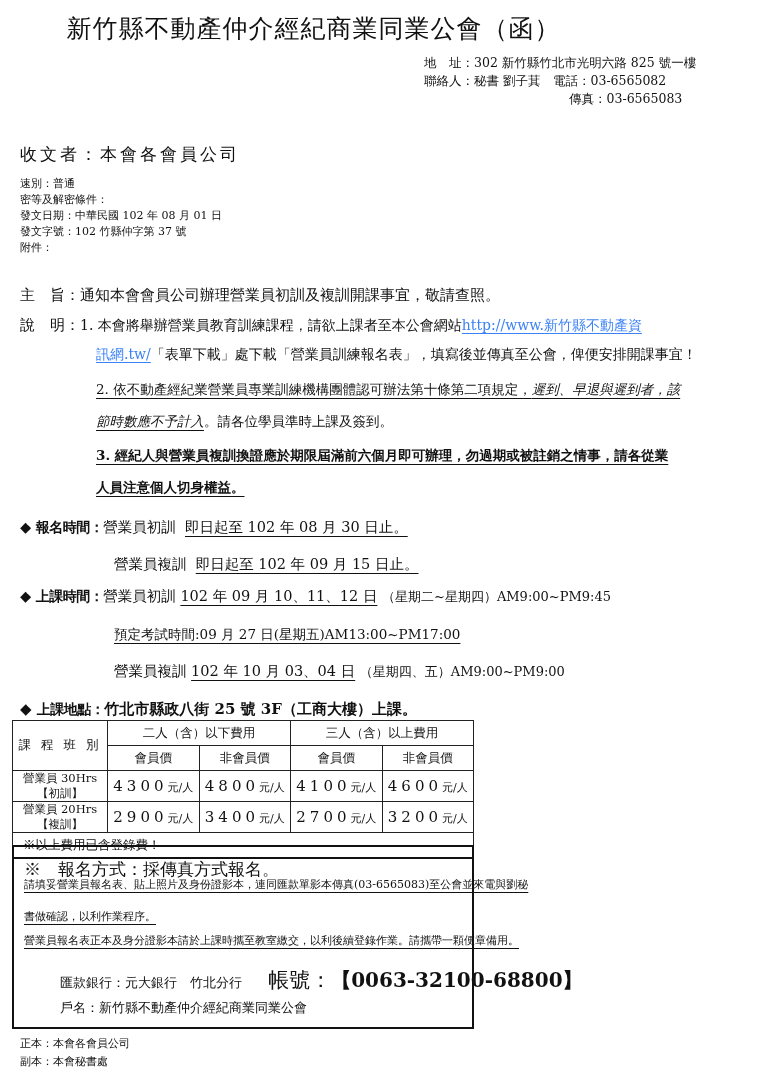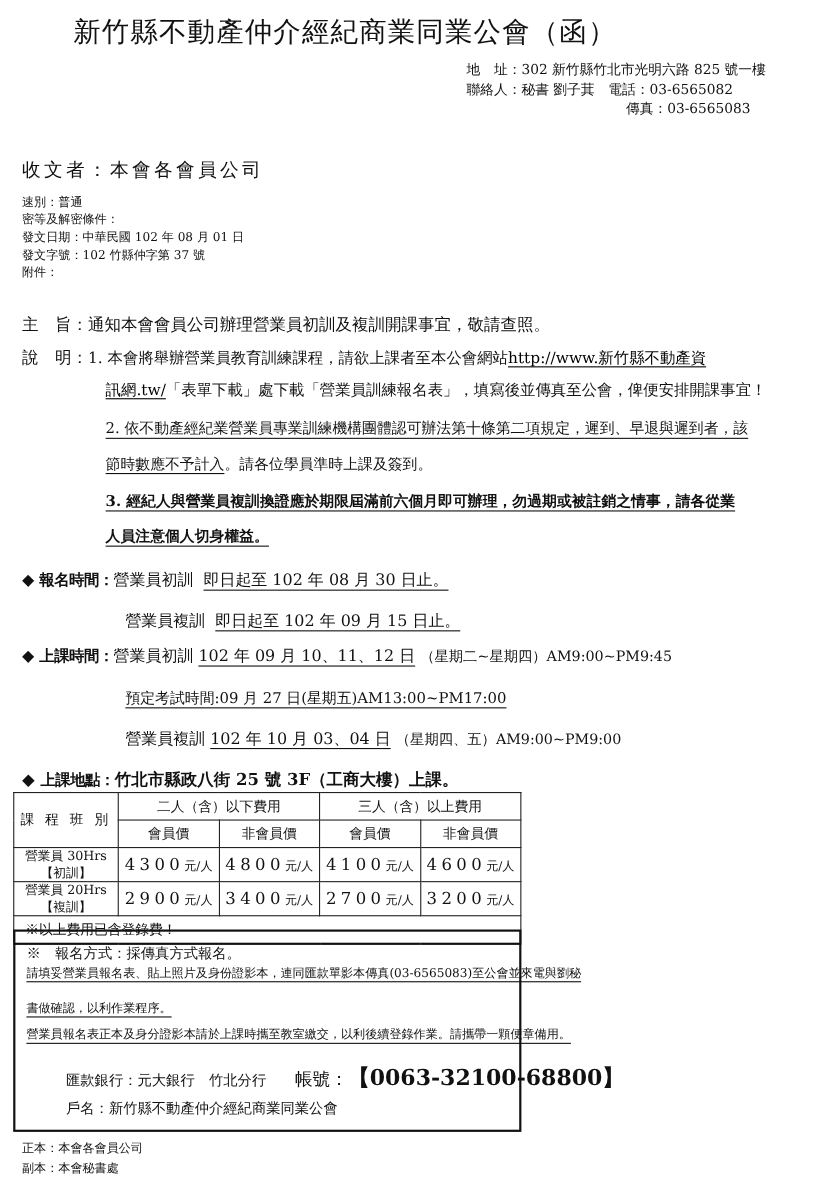--- a/index.html
+++ b/index.html
@@ -7,36 +7,36 @@
       width: 760px; height: 1080px; position: relative; overflow: hidden;
       font-family: "DejaVu Serif", "Liberation Serif", serif; color: #111;
     }
     .abs { position: absolute; white-space: nowrap; }
     .title { left: 0; width: 627px; top: 12px; text-align: center; font-size: 25px; letter-spacing: 1px; }
     .hdr { left: 424px; font-size: 12.5px; line-height: 18px; }
     .recipient { left: 20px; top: 143px; font-size: 17px; letter-spacing: 3px; }
     .meta { left: 20px; font-size: 11px; line-height: 16px; }
     .para { font-size: 14.5px; }
     .u { text-decoration: underline; text-underline-offset: 4px; }
-    .link { color: #000000; text-decoration: underline; text-underline-offset: 3px; }
-    .ital { }
+    .link { color: #3b82f6; text-decoration: underline; text-underline-offset: 3px; }
+    .ital { font-style: italic; }
     .bold { font-weight: bold; }
     .bullet-lbl { font-weight: bold; font-family: "DejaVu Sans", sans-serif; font-size: 14px; letter-spacing: -0.5px; }
     table.fees {
       position: absolute; left: 16px; top: 720px; width: 458px;
       border-collapse: collapse; font-size: 12.5px;
     }
     table.fees td { border: 1px solid #222; text-align: center; height: 24px; padding: 0; }
     .fees .price { font-size: 15px; letter-spacing: 4px; }
     .fees .price small { font-size: 11px; letter-spacing: 0; }
     .box {
       position: absolute; left: 16px; top: 845px; width: 456px; height: 180px;
       border: 2px solid #111; border-top: 2px solid #111;
     }
-    .boxtxt { font-size: 13px; }
+    .boxtxt { font-size: 17px; }
     .footer { left: 20px; font-size: 11px; line-height: 16px; }
   </style>
 </head>
 <body>
 
 <div class="abs title">新竹縣不動產仲介經紀商業同業公會（函）</div>
 <div class="abs hdr" style="top:54px;">地　址：302 新竹縣竹北市光明六路 825 號一樓</div>
 <div class="abs hdr" style="top:72px;">聯絡人：秘書 劉子萁　電話：03-6565082</div>
 <div class="abs hdr" style="top:90px; left:569px;">傳真：03-6565083</div>
 
@@ -121,18 +121,18 @@
 </tbody>
   </table>
 
 <div class="box" style="left:12px; width:458px;"></div>
 <div class="abs boxtxt" style="left:24px; top:858px;">※　報名方式：採傳真方式報名。</div>
 <div class="abs boxtxt u" style="left:24px; top:877px; font-size:11px;">請填妥營業員報名表、貼上照片及身份證影本，連同匯款單影本傳真(03-6565083)至公會並來電與劉秘</div>
 <div class="abs boxtxt u" style="left:24px; top:909px; font-size:11px;">書做確認，以利作業程序。</div>
 <div class="abs boxtxt u" style="left:24px; top:933px; font-size:11px;">營業員報名表正本及身分證影本請於上課時攜至教室繳交，以利後續登錄作業。請攜帶一顆便章備用。</div>
 <div class="abs" style="left:60px; top:966px; font-size:13px;">
   <span>匯款銀行：元大銀行　竹北分行</span>
-  <span style="font-size:16px; margin-left:22px;">帳號：</span><span style="font-size:20px; font-weight:bold;">【0063-32100-68800】</span>
+  <span style="font-size:21px; margin-left:22px;">帳號：</span><span style="font-size:20px; font-weight:bold;">【0063-32100-68800】</span>
 </div>
 <div class="abs" style="left:60px; top:999px; font-size:13px;">戶名：新竹縣不動產仲介經紀商業同業公會</div>
 
 <div class="abs footer" style="top:1036px;">正本：本會各會員公司</div>
 <div class="abs footer" style="top:1054px;">副本：本會秘書處</div>
 
 </body></html>

